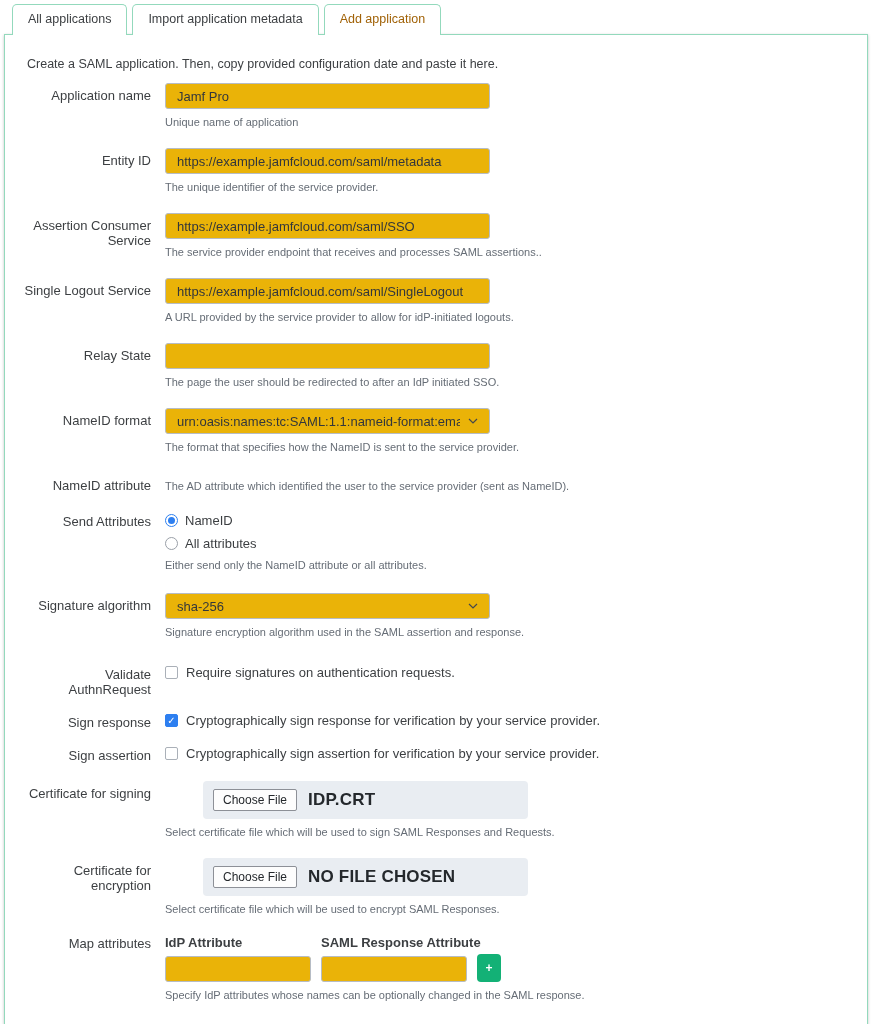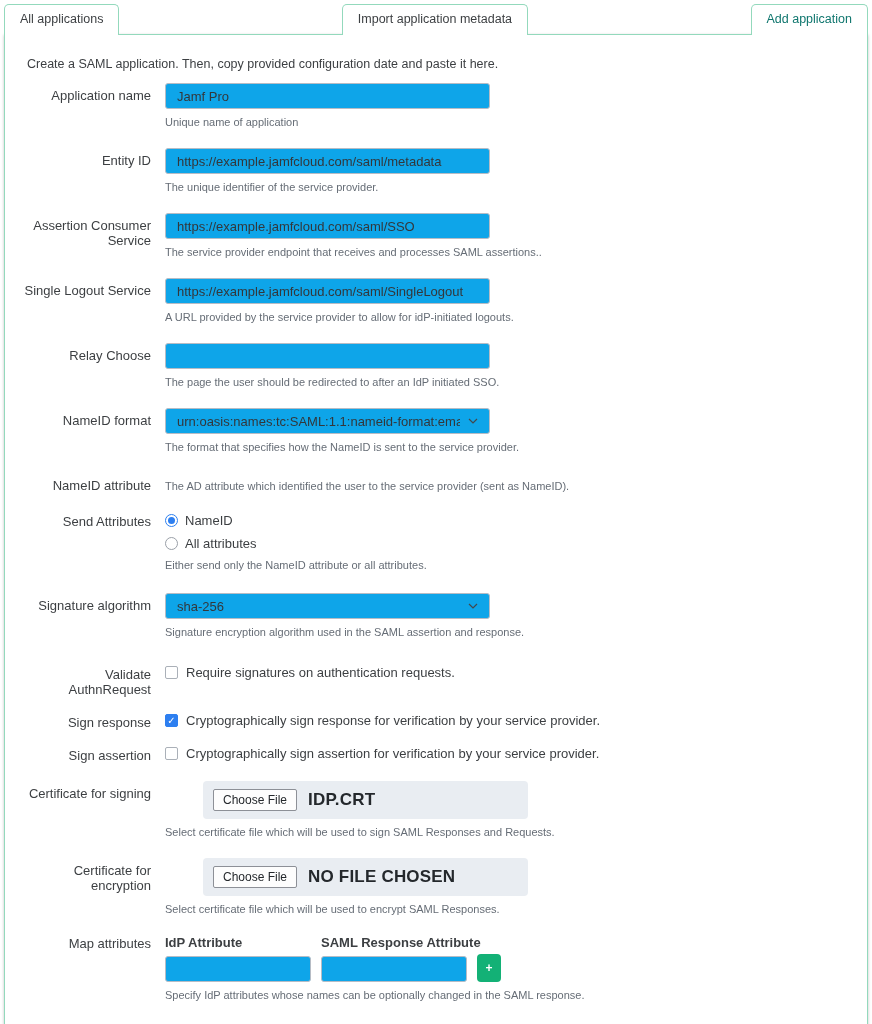--- a/index.html
+++ b/index.html
@@ -5,29 +5,29 @@
   * { box-sizing: border-box; }
   html,body { margin:0; padding:0; }
   body {
     width:872px; height:1024px;
     background:#ffffff;
     font-family:"Liberation Sans", sans-serif;
     color:#3c3f42;
     -webkit-font-smoothing:antialiased;
   }
   
-  .tabbar { display:flex; gap:5px; margin:4px 4px 0 4px; position:relative; z-index:2;justify-content:space-between; }
+  .tabbar { display:flex; gap:5px; margin:4px 4px 0 12px; position:relative; z-index:2; }
   .tab {
     border:1px solid #93d9bc; border-bottom:none;
     border-radius:5px 5px 0 0;
     padding:7px 15px 8px 15px;
     font-size:12.5px; background:#fff; cursor:pointer;
     margin-bottom:-1px;
   }
-  .tab.active { color:#0f766e; padding-bottom:9px; }
+  .tab.active { color:#a16207; padding-bottom:9px; }
   
   .panel {
     margin:0 4px; background:#fff;
     border:1px solid #93d9bc;
     border-bottom:6px solid #11b077;
     border-radius:0 0 2px 2px;
     padding:22px 18px 14px 18px;
     box-shadow:0 1px 3px rgba(0,0,0,.25);
     position:relative; z-index:1;
     min-height:962px;
@@ -40,21 +40,21 @@
     padding-right:14px; padding-top:5px; font-size:13px;
   }
   .control { flex:1; }
   .help { font-size:11px; color:#666d76; margin-top:7px; }
   
   .text-input, .select-box {
     width:325px; height:26px;
     border:1px solid #b6bcc5; border-radius:3px;
     padding:2px 11px; font-size:13px; color:#33373b;
     font-family:"Liberation Sans", sans-serif;
-    background:#0ea5e9; outline:none;
+    background:#eab308; outline:none;
   }
   .select-box {
     display:flex; align-items:center; justify-content:space-between;
     cursor:pointer;
   }
   .select-box .sel-text { overflow:hidden; white-space:nowrap; }
   .chev { flex-shrink:0; margin-left:8px; display:inline-flex; }
   
   .radio-row { display:flex; align-items:center; margin-bottom:8px; font-size:13px; }
   .radio {
@@ -138,21 +138,21 @@
 
   <div class="row">
     <div class="row-label">Single Logout Service</div>
     <div class="control">
       <input class="text-input" type="text" value="https://example.jamfcloud.com/saml/SingleLogout" style="">
       <div class="help">A URL provided by the service provider to allow for idP-initiated logouts.</div>
     </div>
   </div>
 
   <div class="row">
-    <div class="row-label">Relay Choose</div>
+    <div class="row-label">Relay State</div>
     <div class="control">
       <input class="text-input" type="text" value="" style="">
       <div class="help">The page the user should be redirected to after an IdP initiated SSO.</div>
     </div>
   </div>
 
   <div class="row">
     <div class="row-label">NameID format</div>
     <div class="control">
       <div class="select-box">

